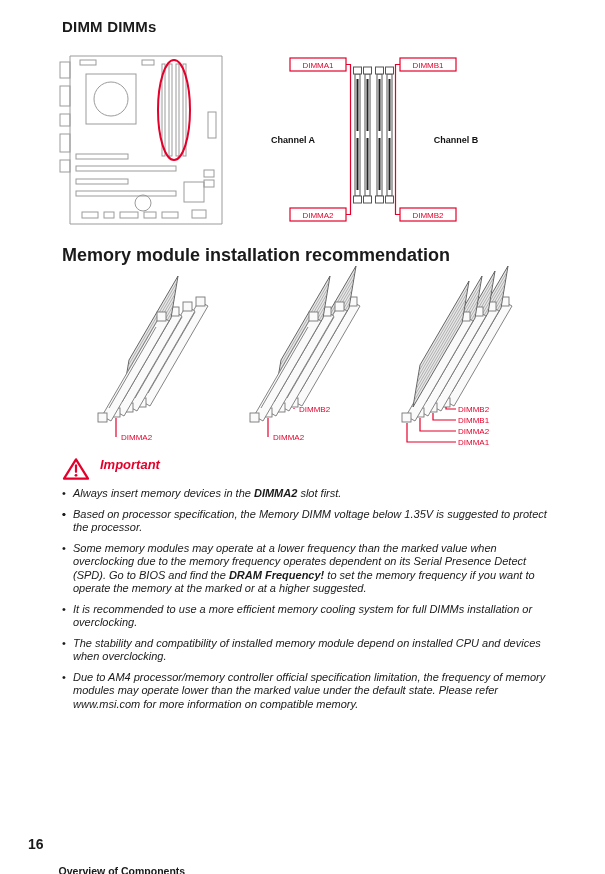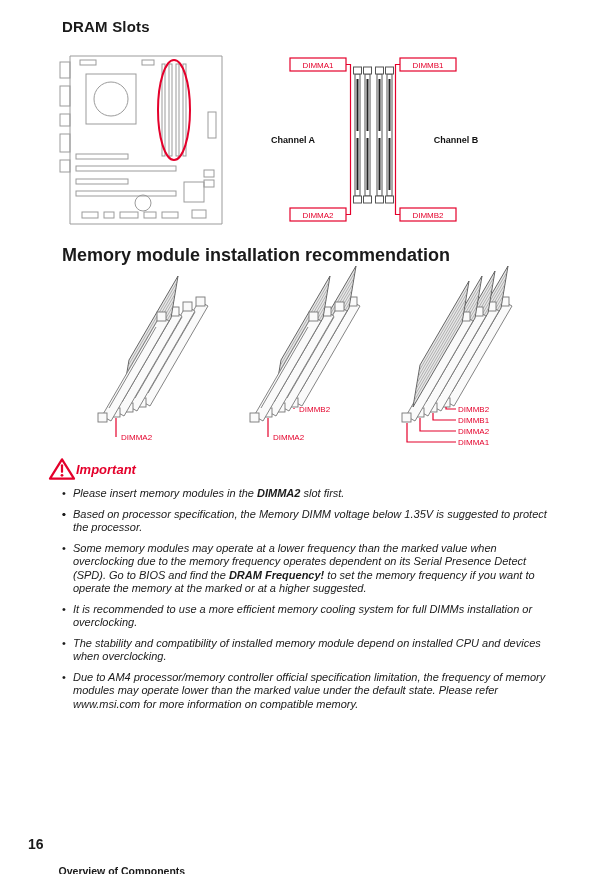--- a/index.html
+++ b/index.html
@@ -12,38 +12,38 @@
 
   .mobo-svg  { position:absolute; left:58px;  top:52px; }
   .slots-svg { position:absolute; left:263px; top:56px; }
   .fig { position:absolute; top:264px; }
   .fig-1 { left:88px; }
   .fig-2 { left:240px; }
   .fig-3 { left:392px; }
 
   svg text { font-family:"Liberation Sans", sans-serif; }
 
-  .important-row { position:absolute; left:48px; top:457px; display:flex; align-items:center; }
+  .important-row { position:absolute; left:62px; top:457px; display:flex; gap:10px; }
   .important-label { color:#e4002b; font-size:13px; font-weight:bold; font-style:italic; }
 
   .notes { position:absolute; left:62px; top:487px; width:486px; }
   .note { position:relative; padding-left:11px; margin-bottom:7px; font-size:11px; line-height:13.5px; font-style:italic; color:#1a1a1a; }
   .note .bullet { position:absolute; left:0; top:0; font-style:normal; font-size:11px; }
   .note b { font-weight:bold; }
 
   .footer { position:absolute; left:28px; top:836px; display:flex; align-items:flex-start; gap:15px; }
   .footer-num { font-size:14px; font-weight:bold; }
   .footer-text { font-size:10.5px; font-weight:bold;margin-top:29px; }
 </style>
 </head>
 <body>
 
 <div class="page">
 
-  <div class="page-title">DRAM Slots</div>
+  <div class="page-title">DIMM DIMMs</div>
 
   <svg class="mobo-svg" width="172" height="178" viewBox="0 0 172 178">
     <g stroke="#9b9b9b" fill="none" stroke-width="1">
       <path d="M12,4 H164 V172 H12 Z"></path>
       <rect x="2" y="10" width="10" height="16"></rect>
       <rect x="2" y="34" width="10" height="20"></rect>
       <rect x="2" y="62" width="10" height="12"></rect>
       <rect x="2" y="82" width="10" height="18"></rect>
       <rect x="2" y="108" width="10" height="12"></rect>
       <rect x="22" y="8" width="16" height="5"></rect>
@@ -302,21 +302,21 @@
       <path d="M15,2.5 L28,23.5 H2 Z" fill="none" stroke="#e4002b" stroke-width="2.4" stroke-linejoin="round"></path>
       <path d="M15,9 V16" stroke="#e4002b" stroke-width="2.4" stroke-linecap="round"></path>
       <circle cx="15" cy="19.8" r="1.5" fill="#e4002b"></circle>
     </svg>
     <span class="important-label">Important</span>
   </div>
 
   <div class="notes">
     <div class="note">
       <span class="bullet">•</span>
-      <span>Please insert memory modules in the </span><b>DIMMA2</b><span> slot first.</span>
+      <span>Always insert memory devices in the </span><b>DIMMA2</b><span> slot first.</span>
     </div>
     <div class="note">
       <span class="bullet">•</span>
       <b></b><span></span>
     </div>
     <div class="note">
       <span class="bullet">•</span>
       <span>Based on processor specification, the Memory DIMM voltage below 1.35V is suggested to protect the processor.</span><b></b><span></span>
     </div>
     <div class="note">

